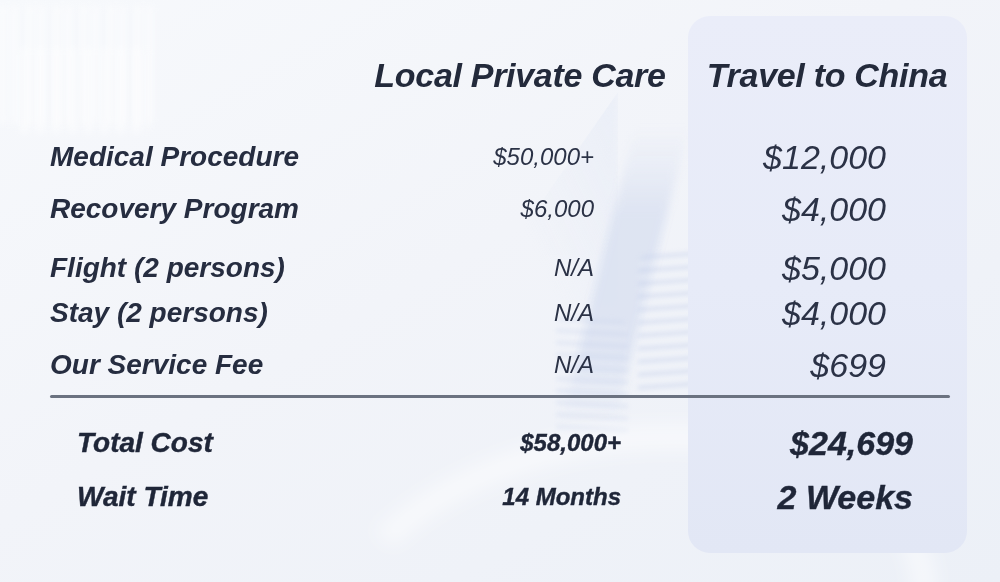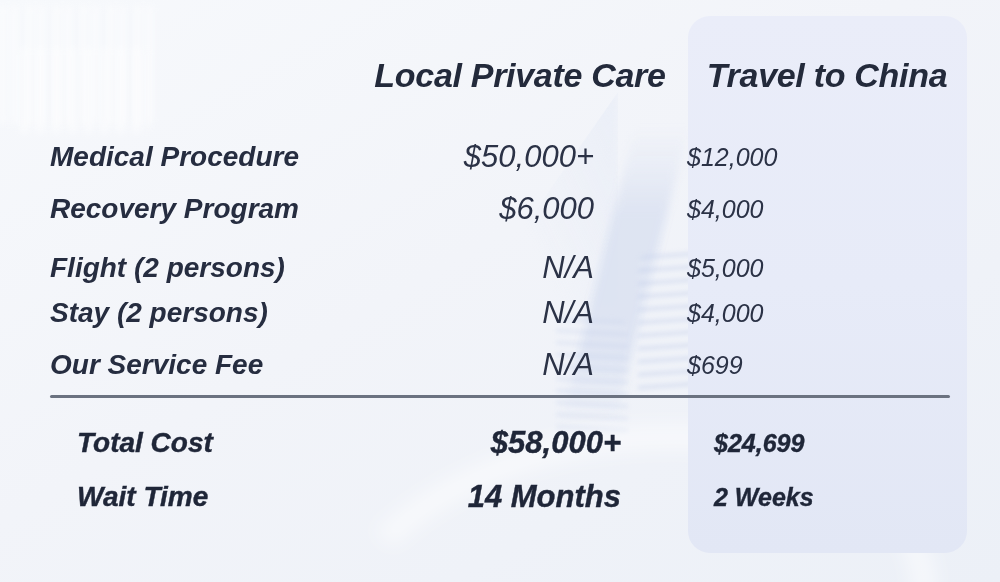--- a/index.html
+++ b/index.html
@@ -48,22 +48,22 @@
     position:absolute; z-index:1; left:688px; top:16px; width:279px; height:537px;
     border-radius:22px;
     background:linear-gradient(180deg,#eaedf9 0%, #e7ebf8 50%, #e2e7f5 100%);
   }
   
   .cell { position:absolute; z-index:2; height:52px; line-height:52px; white-space:nowrap; }
   .hdr  { top:49px; font-size:34px; font-weight:700; letter-spacing:-0.3px; color:#232a3b; }
   .hdr2 { left:320px; width:400px; text-align:center; }
   .hdr3 { left:687px; width:280px; text-align:center; }
   .lab  { left:50px;  width:330px; text-align:left;  font-size:28px; font-weight:600; color:#262d40; }
-  .v2   { left:300px; width:294px; text-align:right; font-size:31px; font-weight:400; color:#2b3246; }
-  .v3   { left:687px; width:199px; text-align:left; font-size:25px; font-weight:400; color:#2b3246; }
+  .v2   { left:300px; width:294px; text-align:right; font-size:24px; font-weight:400; color:#2b3246; }
+  .v3   { left:687px; width:199px; text-align:right; font-size:34px; font-weight:400; color:#2b3246; }
   .r1{top:131px}.r2{top:183px}.r3{top:242px}.r4{top:287px}.r5{top:339px}
   .s1{top:417px}.s2{top:471px}
   .sum { font-weight:700; color:#1f2638;margin-left:27px; -webkit-text-stroke:0.4px #1f2638; }
   .divider {
     position:absolute; z-index:2; left:50px; top:395px; width:900px; height:3px;
     background:#6b7280; border-radius:2px;
   }
 </style>
 </head>
 <body>

